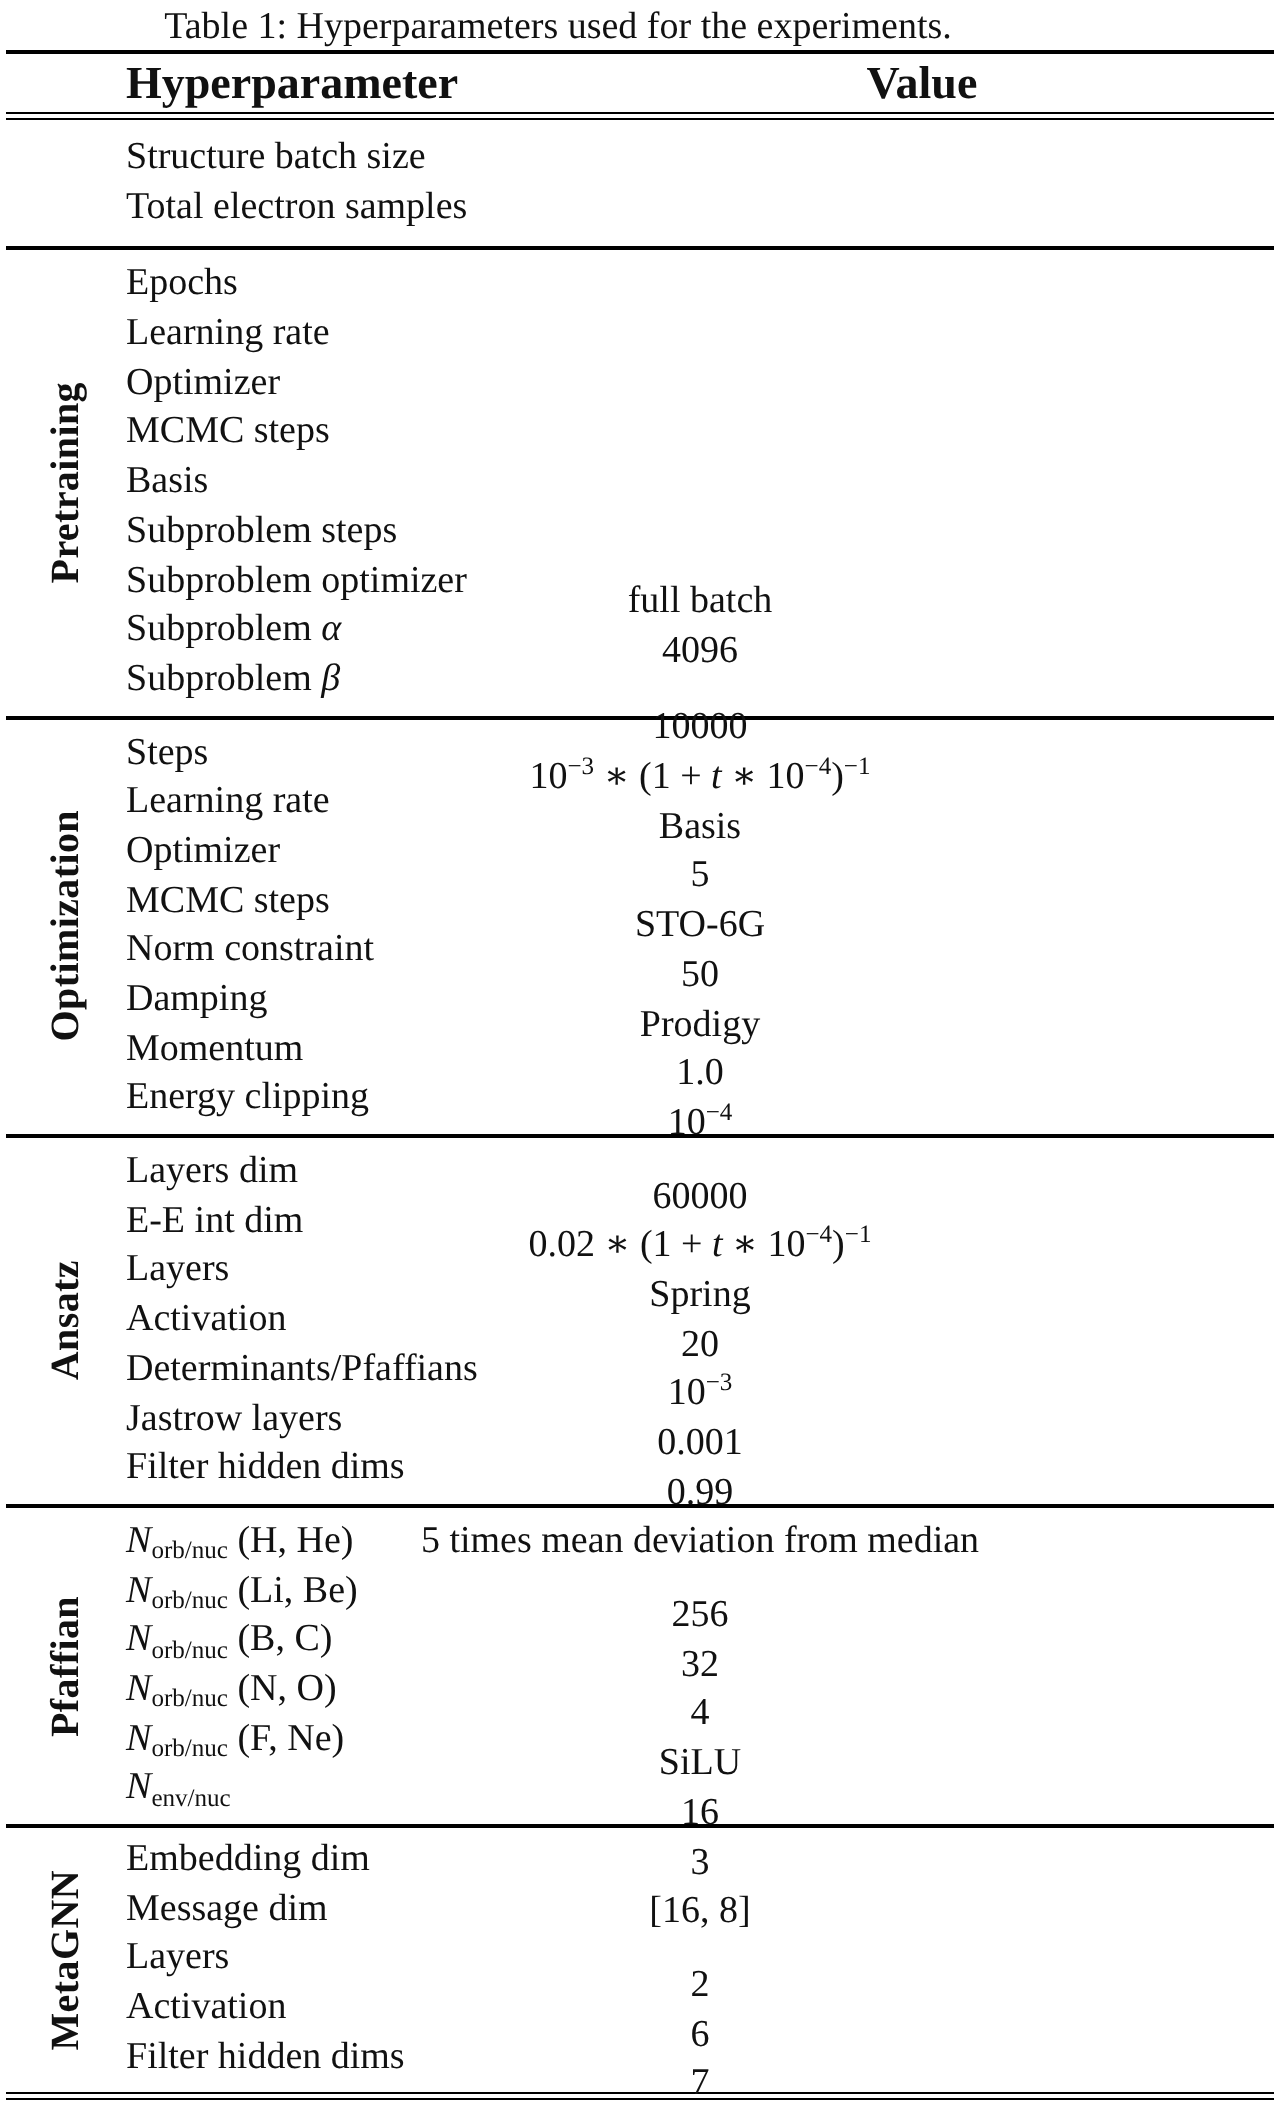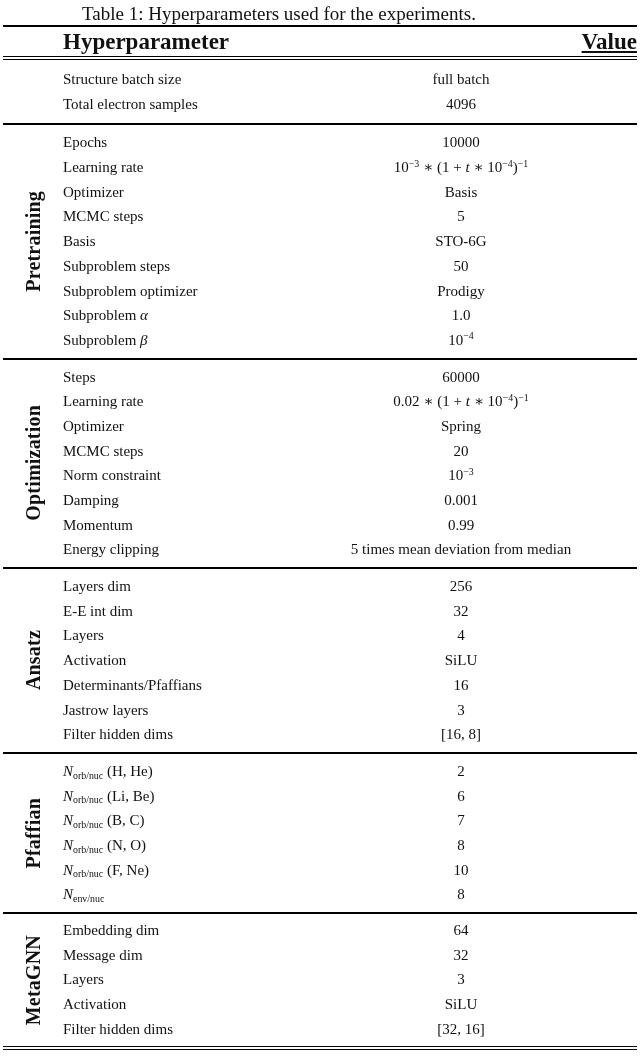--- a/index.html
+++ b/index.html
@@ -42,21 +42,21 @@
   }
   .header-row {
     display: flex;
     padding-left: 60px;
     height: 29px;
     align-items: center;
     font-weight: bold;
     font-size: 23px;
   }
   .header-row .param { flex: 0 0 222px; }
-  .header-row .value { flex: 1 1 auto; text-align: right; text-decoration: underline; }
+  .header-row .value { flex: 1 1 auto; text-align: center; }
   .section {
     display: flex;
     align-items: stretch;
   }
   .sec-label {
     flex: 0 0 60px;
     display: flex;
     align-items: center;
     justify-content: center;
   }
@@ -71,22 +71,23 @@
   .sec-rows {
     flex: 1 1 auto;
     padding: 5px 0;
   }
   .section.first-section .sec-rows { padding: 7px 0; }
   .section.last-section .sec-rows { padding: 4px 0 5px 0; }
   .row {
     display: flex;
     line-height: 24.7px;
     height: 24.7px;
-    font-size: 15px;
+    font-size: 19px;
     white-space: nowrap;
+    flex-direction: column;
   }
   .cell.param { flex: 0 0 222px; text-align: left; }
   .cell.value { flex: 1 1 auto; text-align: center; }
   sup {
     font-size: 66%;
     line-height: 0;
     vertical-align: baseline;
     position: relative;
     top: -0.55em;
   }

